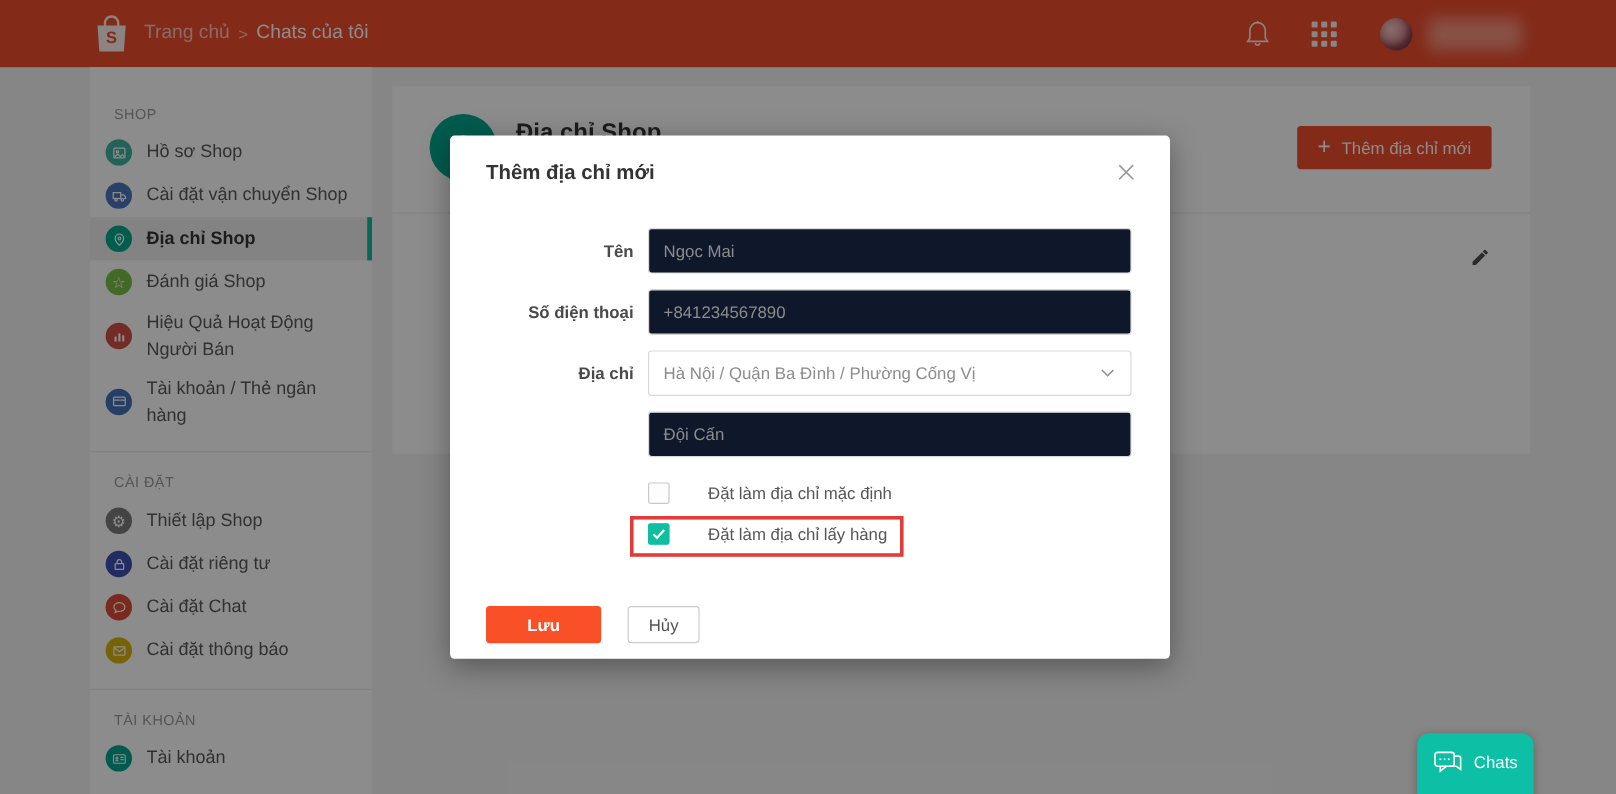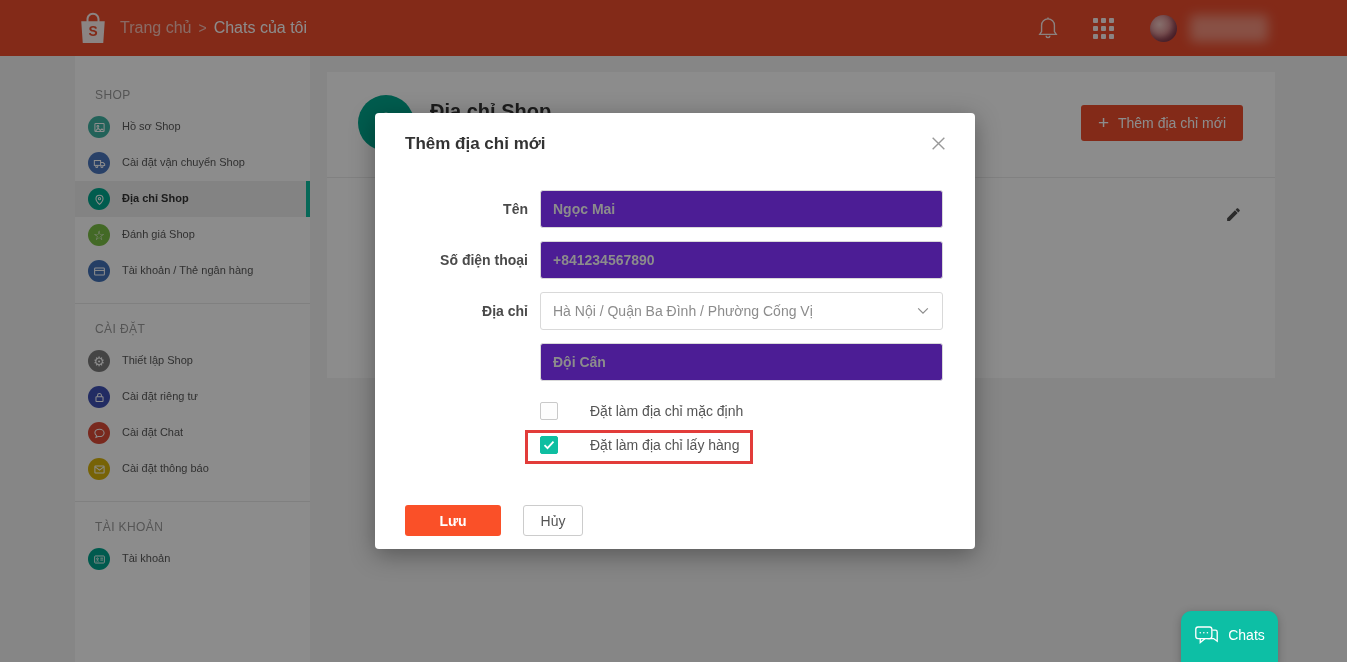--- a/index.html
+++ b/index.html
@@ -30,21 +30,21 @@
   .side-sec { padding-top:18px; }
   .side-sec.first { padding-top:32px; }
   .side-sec + .side-sec { border-top:1px solid #e9e9e9; margin-top:14px; }
   .sec-label { font-size:12px; color:#9b9b9b; margin:0 0 7px 20px; letter-spacing:.4px; }
   .s-item { position:relative; display:flex; align-items:center; min-height:36px;
             padding:4px 14px 4px 13px; cursor:pointer; }
   .s-ic { width:22px; height:22px; border-radius:50%; flex:none; margin-right:12px;
           display:flex; align-items:center; justify-content:center; color:#fff; }
   .s-ic svg { width:13px; height:13px; }
   .s-ic.glyph { font-size:13px; line-height:1; }
-  .s-lbl { font-size:11px; color:#595959; line-height:1.55; }
+  .s-lbl { font-size:15px; color:#595959; line-height:1.55; }
   .s-item.active { background:#efefef; }
   .s-item.active .s-lbl { color:#333; font-weight:700; }
   .s-item.active::after { content:""; position:absolute; right:0; top:0; bottom:0; width:4px; background:#0ebea1; }
   .c-teal1 { background:#3fb3a3; } .c-blue1 { background:#4b77be; } .c-teal2 { background:#00a88f; }
   .c-green { background:#7bbf45; } .c-red1 { background:#d25044; } .c-blue2 { background:#4272b8; }
   .c-gray  { background:#7d7d7d; } .c-indigo { background:#3f51b5; } .c-red2 { background:#dc4b38; }
   .c-yellow{ background:#d9b50c; } .c-teal3 { background:#00a58e; }
   
   .card { position:absolute; left:327px; top:72px; width:948px; height:306px; background:#fff; z-index:1; }
   .card-hd { position:relative; height:106px; border-bottom:1px solid #ebebeb; }
@@ -61,21 +61,21 @@
   
   .overlay { position:absolute; inset:0; background:rgba(0,0,0,.45); z-index:10; }
   .modal { position:absolute; left:375px; top:113px; width:600px; height:436px; background:#fff;
            border-radius:4px; z-index:20; padding:21px 32px 0 30px; box-shadow:0 6px 24px rgba(0,0,0,.35); }
   .m-title { font-size:17px; font-weight:700; color:#333; }
   .m-close { position:absolute; right:28px; top:22px; width:17px; height:17px; cursor:pointer; }
   .m-form { margin-top:36px; }
   .f-row { display:flex; align-items:center; margin-bottom:13px; }
   .f-lbl { flex:none; width:135px; padding-right:12px; text-align:right; font-weight:700; color:#4a4a4a; font-size:14px; }
   .f-input { flex:1; height:38px; border:1px solid #d9d9d9; border-radius:3px; padding:0 12px;
-             font-size:14px; font-family:inherit; color:#8c8c8c; background:#4c1d95; outline:none;font-weight:bold; }
+             font-size:14px; font-family:inherit; color:#8c8c8c; background:#0f172a; outline:none; }
   .f-select { flex:1; height:38px; border:1px solid #d9d9d9; border-radius:3px; padding:0 12px;
               display:flex; align-items:center; color:#8c8c8c; cursor:pointer; position:relative; }
   .f-select svg { position:absolute; right:12px; width:14px; height:14px; }
   .cb-row { display:flex; align-items:center; margin-left:135px; height:28px; margin-bottom:6px; }
   .cb-row.firstcb { margin-top:16px; }
   .cbox { width:18px; height:18px; border:1px solid #c9c9c9; border-radius:2px; background:#fdfdfd; flex:none;
           display:flex; align-items:center; justify-content:center; cursor:pointer; }
   .cbox.checked { background:#0ebea1; border-color:#0ebea1; }
   .cbox svg { width:12px; height:12px; }
   .cb-lbl { margin-left:32px; font-size:14px; color:#555; }
@@ -161,20 +161,30 @@
               <circle cx="12" cy="10.5" r="2.1"></circle>
             </svg>
         </span>
         <span class="s-lbl">Địa chỉ Shop</span>
       </div>
       <div class="s-item">
         <span class="s-ic c-green glyph">☆</span>
         <span class="s-lbl">Đánh giá Shop</span>
       </div>
       <div class="s-item">
+        <span class="s-ic c-red1">
+          <svg viewBox="0 0 24 24" fill="#fff">
+              <rect x="4.5" y="12" width="3.2" height="7.5"></rect>
+              <rect x="10.4" y="7" width="3.2" height="12.5"></rect>
+              <rect x="16.3" y="10" width="3.2" height="9.5"></rect>
+            </svg>
+        </span>
+        <span class="s-lbl">Hiệu Quả Hoạt Động Người Bán</span>
+      </div>
+      <div class="s-item">
         <span class="s-ic c-blue2">
           <svg viewBox="0 0 24 24" fill="none" stroke="#fff" stroke-width="1.9">
               <rect x="3" y="5.5" width="18" height="13" rx="1.5"></rect>
               <path d="M3 10h18"></path>
             </svg>
         </span>
         <span class="s-lbl">Tài khoản / Thẻ ngân hàng</span>
       </div>
     </div>
 

